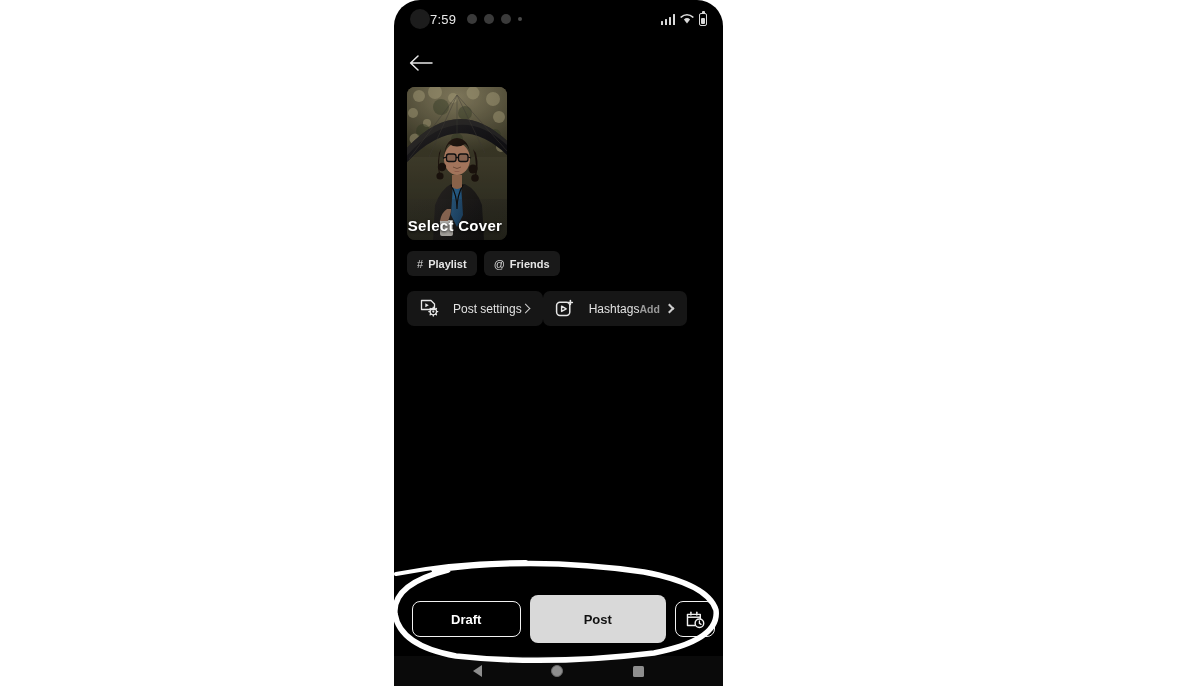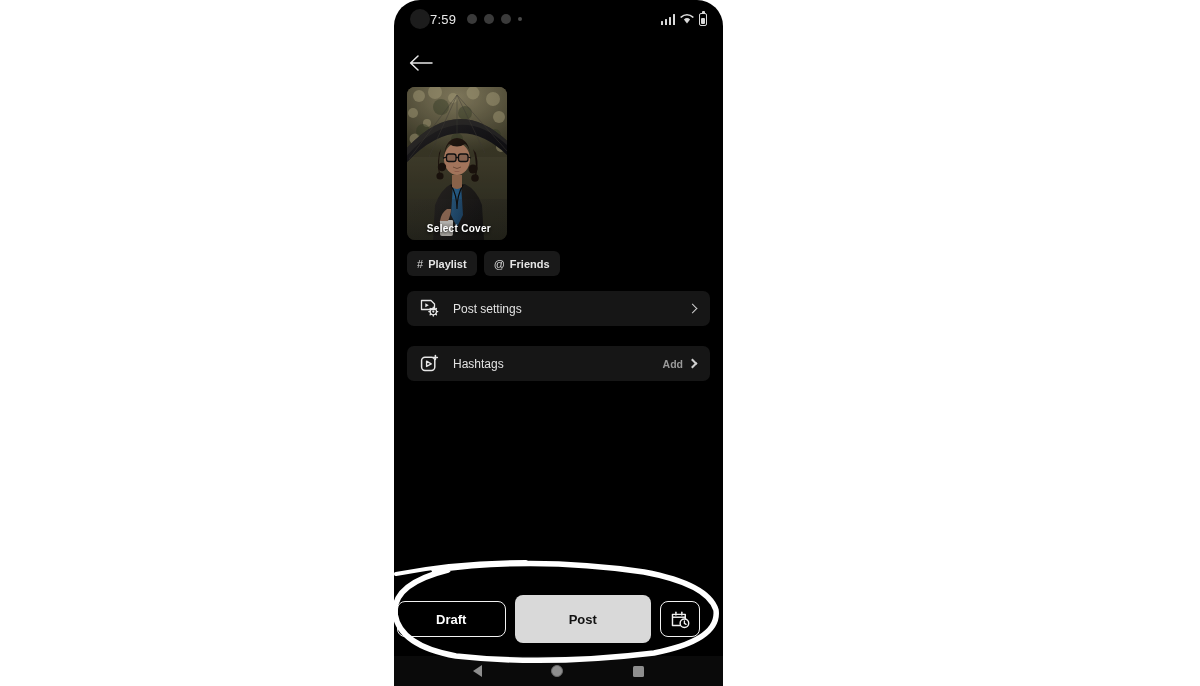--- a/index.html
+++ b/index.html
@@ -121,24 +121,24 @@
     position: relative;
     width: 100px; height: 153px;
     border-radius: 8px;
     overflow: hidden;
     flex: 0 0 auto;
     background: #100d0a;
   }
   .cover svg { position: absolute; inset: 0; width: 100%; height: 100%; display: block; }
   .cover-label {
     position: absolute;
-    left: 0; right: 16px; bottom: 6px;
-    text-align: right;
+    left: 0; right: 4px; bottom: 6px;
+    text-align: center;
     color: #ffffff;
-    font-size: 10px;
+    font-size: 15px;
     font-weight: 700;
     letter-spacing: .3px;
     text-shadow: 0 1px 3px rgba(0,0,0,.9);
   }
   .caption-box {
     flex: 1 1 auto;
     border: 1px solid #3a3a3a;
     border-radius: 9px;
     background: #050505;
     padding: 12px 12px;
@@ -170,22 +170,22 @@
     font-weight: 700;
   }
   .chip .sym { font-weight: 400; font-size: 11px; color: #d8d8d8; }
 
   
   .rows {
     position: absolute;
     left: 13px; top: 291px;
     width: 303px;
     display: flex;
-    flex-direction: column;
-    gap: 20px;
+    flex-direction: row;
+    gap: 0;
   }
   .row {
     height: 35px;
     background: #161616;
     border-radius: 7px;
     display: flex;
     align-items: center;
     padding: 0 14px 0 11px;
   }
   .row-ico {
@@ -213,21 +213,21 @@
     width: 7px; height: 7px;
     border-right: 1.6px solid #cfcfcf;
     border-top: 1.6px solid #cfcfcf;
     transform: rotate(45deg);
   }
   .chev.bold { border-width: 2.2px; }
 
   
   .actionbar {
     position: absolute;
-    left: 3px; top: 601px;
+    left: 18px; top: 601px;
     width: 303px;
     height: 36px;
     display: flex;
     align-items: center;
     gap: 9px;
   }
   .btn-draft {
     flex: 1 1 0;
     height: 36px;
     border: 1.5px solid #f2f2f2;

